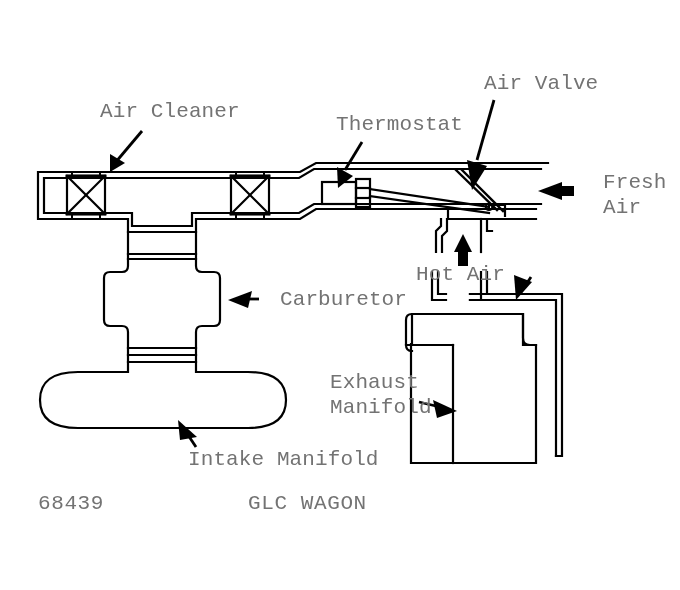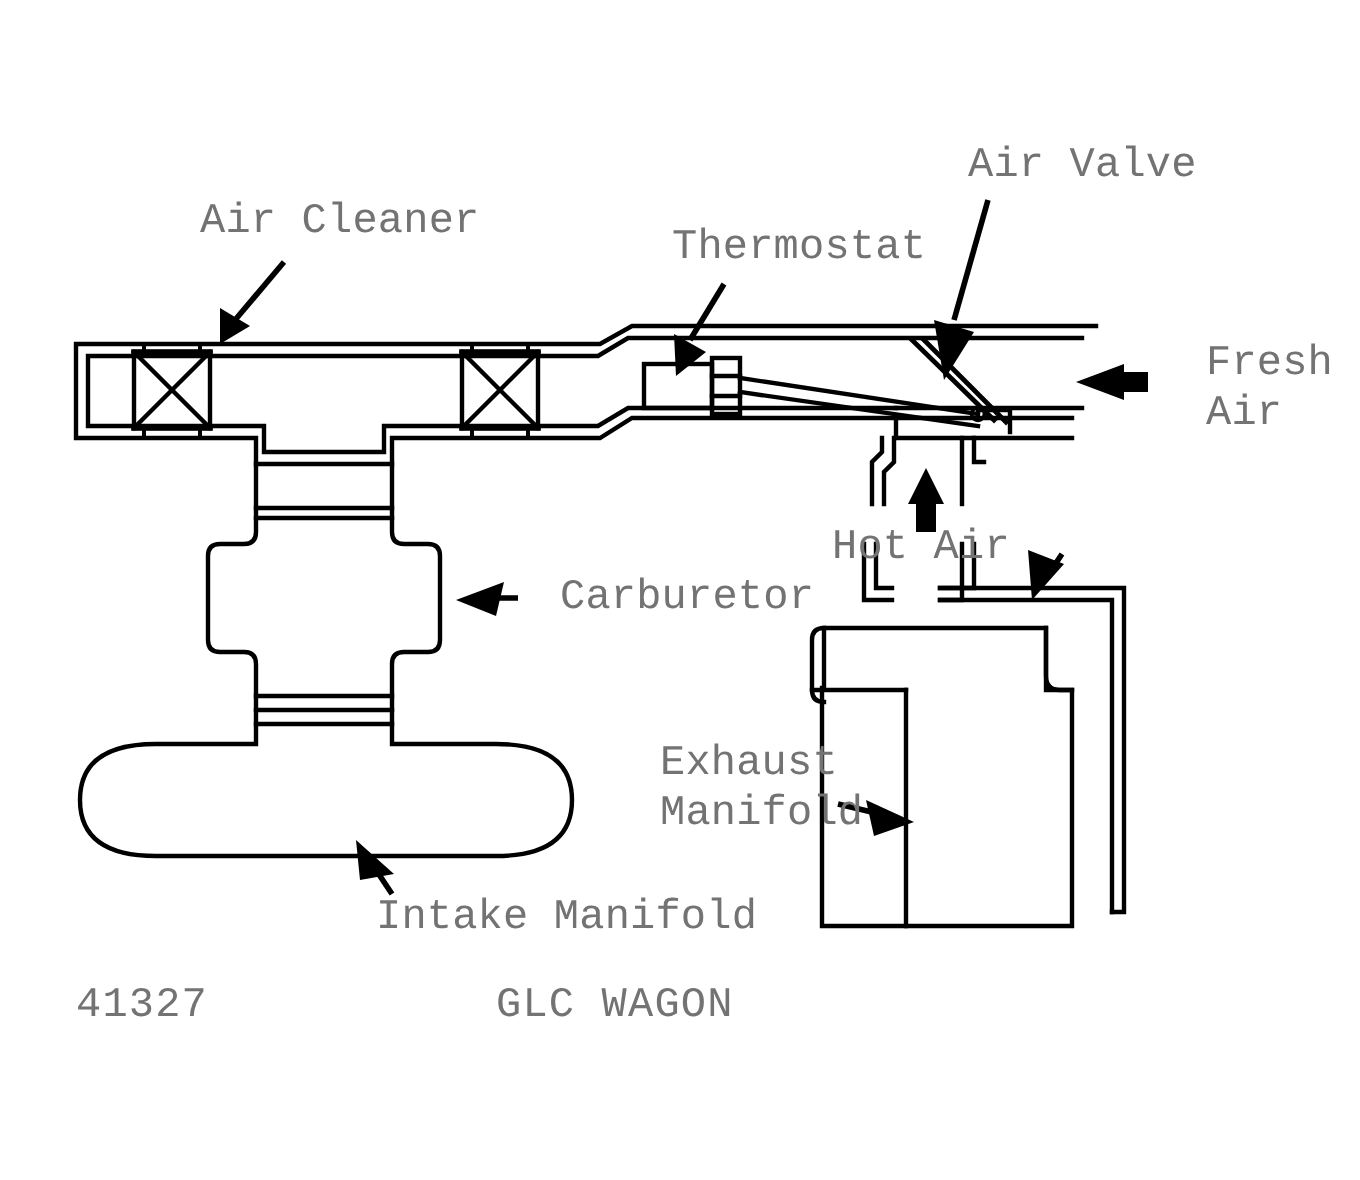--- a/index.html
+++ b/index.html
@@ -281,17 +281,17 @@
 
 
   <div class="lbl" id="lbl-hot-air">Hot Air</div>
 
   <div class="lbl" id="lbl-carburetor">Carburetor</div>
 
   <div class="lbl" id="lbl-intake-manifold">Intake Manifold</div>
 
   <div class="lbl" id="lbl-exhaust-manifold"><span>Exhaust</span><br><span>Manifold</span></div>
 
-  <div class="lbl lbl-caption" id="lbl-figure-number">41327</div>
+  <div class="lbl lbl-caption" id="lbl-figure-number">68439</div>
 
   <div class="lbl lbl-caption" id="lbl-model-name">GLC WAGON</div>
 
 </div>
 
 </body></html>

